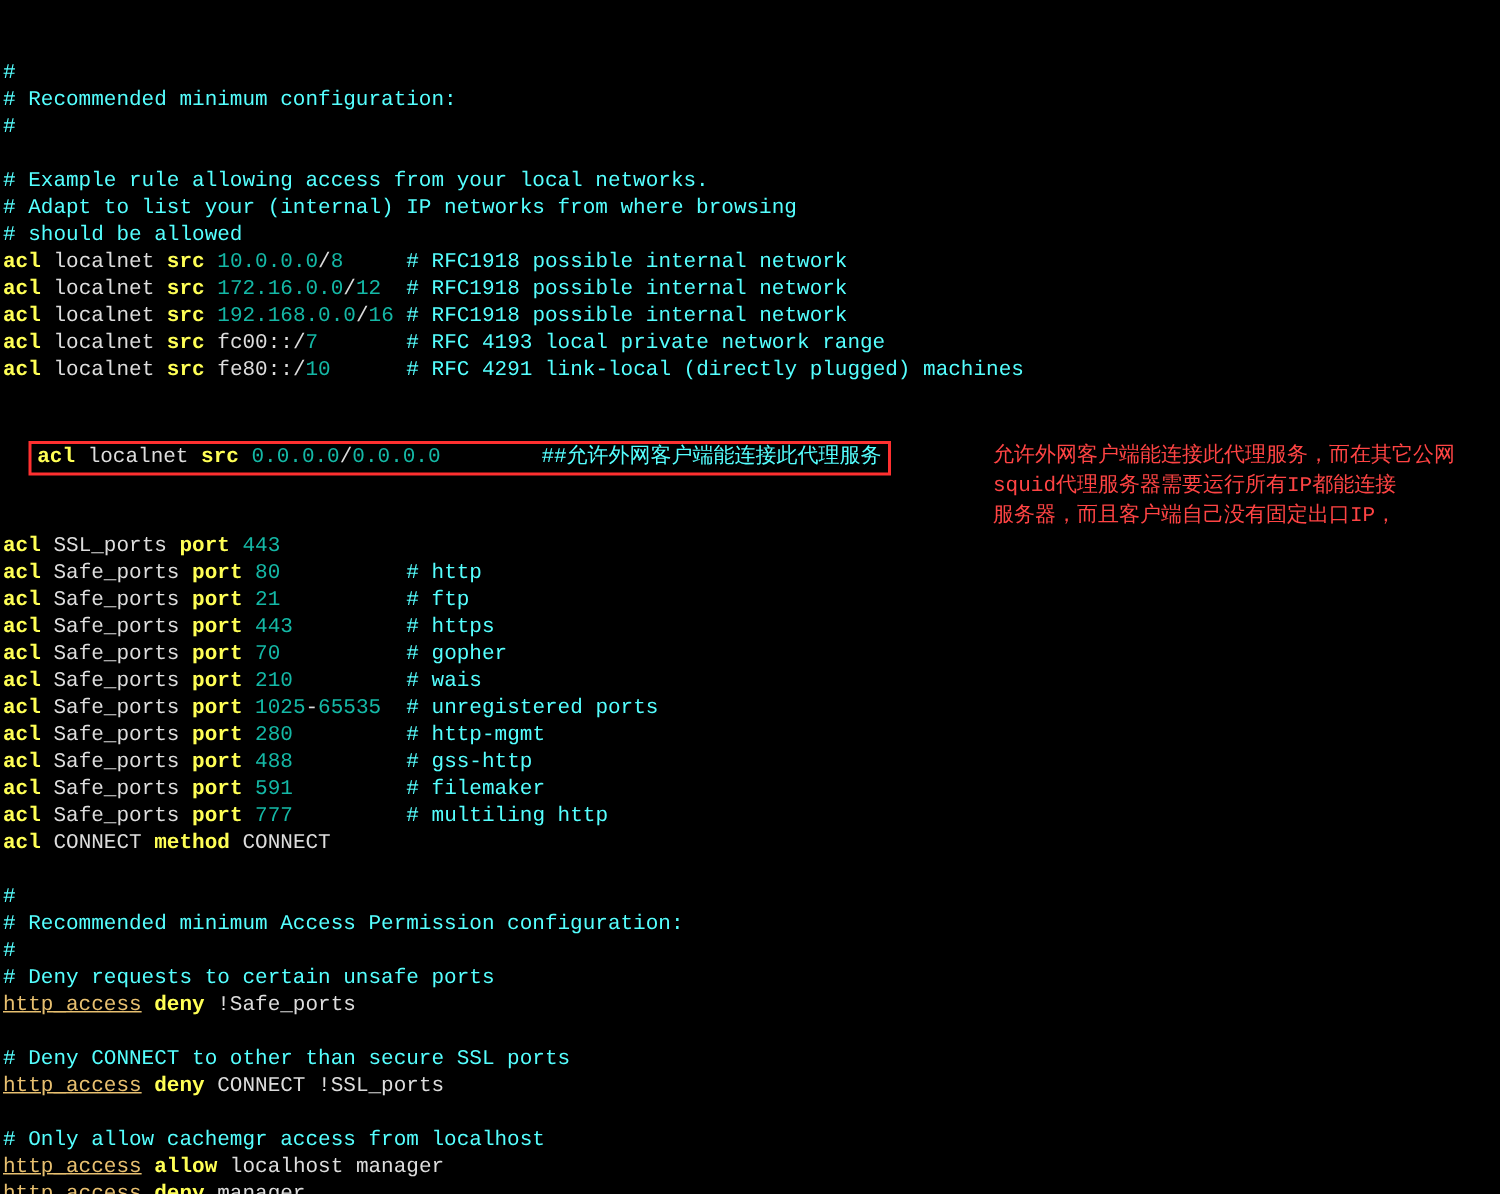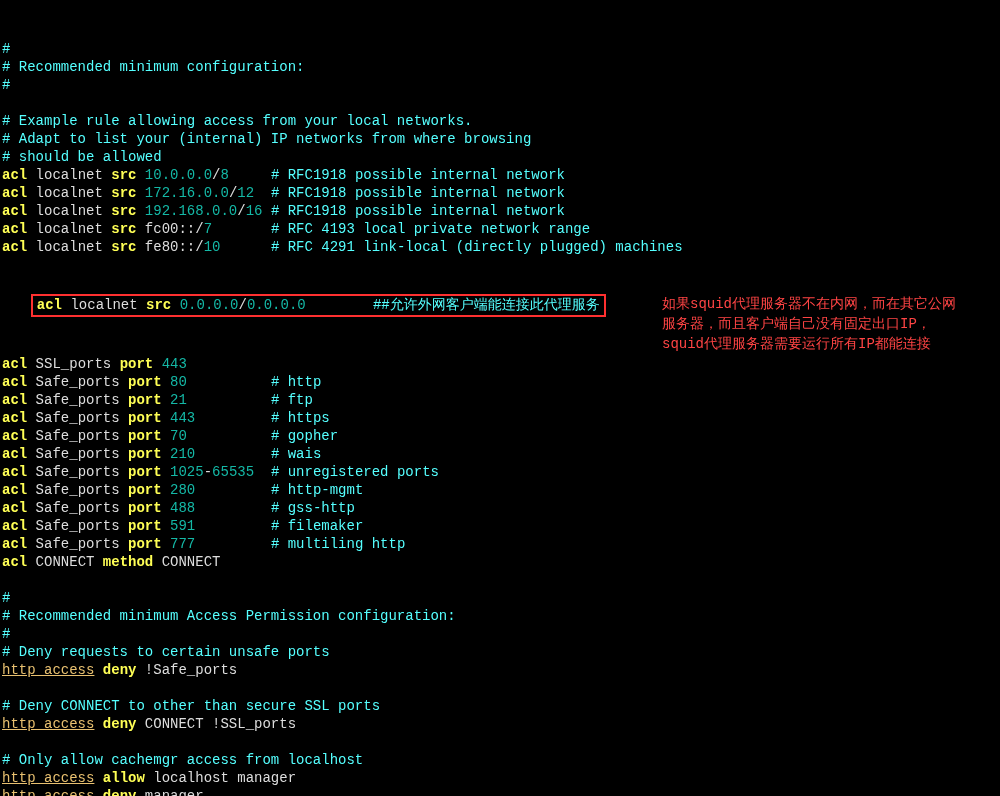--- a/index.html
+++ b/index.html
@@ -21,39 +21,39 @@
 .c-yellow  { color:#ffff55;font-weight:bold; }       
 .c-white   { color:#dddddd; }       
 .c-magenta { color:#14b8a6; }       
 .c-cfgkey  { color:#e8c070;text-decoration:underline; }       
 .c-red     { color:#ff4444; }       
 
 .hl-box {
   display:inline-block;
   border:2px solid #ff3030;
   padding:0 4px 1px 4px;
-  margin:2px 12px;
+  margin:2px 0;
 }
 .annotation {
   position:absolute;
   left:662px;
   top:294px;
   line-height:20px;
 }
 .wrap { position:relative; }
 </style>
 </head>
 <body>
 <div class="wrap">
 
 <div class="editor">
   <div id="block-a"><div><span class="c-cyan">#</span></div><div><span class="c-cyan"># Recommended minimum configuration:</span></div><div><span class="c-cyan">#</span></div><div>&nbsp;</div><div><span class="c-cyan"># Example rule allowing access from your local networks.</span></div><div><span class="c-cyan"># Adapt to list your (internal) IP networks from where browsing</span></div><div><span class="c-cyan"># should be allowed</span></div><div><span class="c-yellow">acl</span><span class="c-white"> localnet </span><span class="c-yellow">src</span><span class="c-white"> </span><span class="c-magenta">10.0.0.0</span><span class="c-white">/</span><span class="c-magenta">8</span><span class="c-white">     </span><span class="c-cyan"># RFC1918 possible internal network</span></div><div><span class="c-yellow">acl</span><span class="c-white"> localnet </span><span class="c-yellow">src</span><span class="c-white"> </span><span class="c-magenta">172.16.0.0</span><span class="c-white">/</span><span class="c-magenta">12</span><span class="c-white">  </span><span class="c-cyan"># RFC1918 possible internal network</span></div><div><span class="c-yellow">acl</span><span class="c-white"> localnet </span><span class="c-yellow">src</span><span class="c-white"> </span><span class="c-magenta">192.168.0.0</span><span class="c-white">/</span><span class="c-magenta">16</span><span class="c-white"> </span><span class="c-cyan"># RFC1918 possible internal network</span></div><div><span class="c-yellow">acl</span><span class="c-white"> localnet </span><span class="c-yellow">src</span><span class="c-white"> fc00::/</span><span class="c-magenta">7</span><span class="c-white">       </span><span class="c-cyan"># RFC 4193 local private network range</span></div><div><span class="c-yellow">acl</span><span class="c-white"> localnet </span><span class="c-yellow">src</span><span class="c-white"> fe80::/</span><span class="c-magenta">10</span><span class="c-white">      </span><span class="c-cyan"># RFC 4291 link-local (directly plugged) machines</span></div><div>&nbsp;</div></div>
   <div class="hl-box" id="hl"><span class="c-yellow">acl</span><span class="c-white"> localnet </span><span class="c-yellow">src</span><span class="c-white"> </span><span class="c-magenta">0.0.0.0</span><span class="c-white">/</span><span class="c-magenta">0.0.0.0</span><span class="c-white">        </span><span class="c-cyan">##允许外网客户端能连接此代理服务</span></div>
   <div id="block-b"><div>&nbsp;</div><div><span class="c-yellow">acl</span><span class="c-white"> SSL_ports </span><span class="c-yellow">port</span><span class="c-white"> </span><span class="c-magenta">443</span></div><div><span class="c-yellow">acl</span><span class="c-white"> Safe_ports </span><span class="c-yellow">port</span><span class="c-white"> </span><span class="c-magenta">80</span><span class="c-white">          </span><span class="c-cyan"># http</span></div><div><span class="c-yellow">acl</span><span class="c-white"> Safe_ports </span><span class="c-yellow">port</span><span class="c-white"> </span><span class="c-magenta">21</span><span class="c-white">          </span><span class="c-cyan"># ftp</span></div><div><span class="c-yellow">acl</span><span class="c-white"> Safe_ports </span><span class="c-yellow">port</span><span class="c-white"> </span><span class="c-magenta">443</span><span class="c-white">         </span><span class="c-cyan"># https</span></div><div><span class="c-yellow">acl</span><span class="c-white"> Safe_ports </span><span class="c-yellow">port</span><span class="c-white"> </span><span class="c-magenta">70</span><span class="c-white">          </span><span class="c-cyan"># gopher</span></div><div><span class="c-yellow">acl</span><span class="c-white"> Safe_ports </span><span class="c-yellow">port</span><span class="c-white"> </span><span class="c-magenta">210</span><span class="c-white">         </span><span class="c-cyan"># wais</span></div><div><span class="c-yellow">acl</span><span class="c-white"> Safe_ports </span><span class="c-yellow">port</span><span class="c-white"> </span><span class="c-magenta">1025</span><span class="c-white">-</span><span class="c-magenta">65535</span><span class="c-white">  </span><span class="c-cyan"># unregistered ports</span></div><div><span class="c-yellow">acl</span><span class="c-white"> Safe_ports </span><span class="c-yellow">port</span><span class="c-white"> </span><span class="c-magenta">280</span><span class="c-white">         </span><span class="c-cyan"># http-mgmt</span></div><div><span class="c-yellow">acl</span><span class="c-white"> Safe_ports </span><span class="c-yellow">port</span><span class="c-white"> </span><span class="c-magenta">488</span><span class="c-white">         </span><span class="c-cyan"># gss-http</span></div><div><span class="c-yellow">acl</span><span class="c-white"> Safe_ports </span><span class="c-yellow">port</span><span class="c-white"> </span><span class="c-magenta">591</span><span class="c-white">         </span><span class="c-cyan"># filemaker</span></div><div><span class="c-yellow">acl</span><span class="c-white"> Safe_ports </span><span class="c-yellow">port</span><span class="c-white"> </span><span class="c-magenta">777</span><span class="c-white">         </span><span class="c-cyan"># multiling http</span></div><div><span class="c-yellow">acl</span><span class="c-white"> CONNECT </span><span class="c-yellow">method</span><span class="c-white"> CONNECT</span></div><div>&nbsp;</div><div><span class="c-cyan">#</span></div><div><span class="c-cyan"># Recommended minimum Access Permission configuration:</span></div><div><span class="c-cyan">#</span></div><div><span class="c-cyan"># Deny requests to certain unsafe ports</span></div><div><span class="c-cfgkey">http_access</span><span class="c-white"> </span><span class="c-yellow">deny</span><span class="c-white"> !Safe_ports</span></div><div>&nbsp;</div><div><span class="c-cyan"># Deny CONNECT to other than secure SSL ports</span></div><div><span class="c-cfgkey">http_access</span><span class="c-white"> </span><span class="c-yellow">deny</span><span class="c-white"> CONNECT !SSL_ports</span></div><div>&nbsp;</div><div><span class="c-cyan"># Only allow cachemgr access from localhost</span></div><div><span class="c-cfgkey">http_access</span><span class="c-white"> </span><span class="c-yellow">allow</span><span class="c-white"> localhost manager</span></div><div><span class="c-cfgkey">http_access</span><span class="c-white"> </span><span class="c-yellow">deny</span><span class="c-white"> manager</span></div></div>
 </div>
 
 <div class="annotation c-red">
-  <div>如果squid代理服务器不在内网，而在其它公网</div>
+  <div>允许外网客户端能连接此代理服务，而在其它公网</div>
+  <div>squid代理服务器需要运行所有IP都能连接</div>
   <div>服务器，而且客户端自己没有固定出口IP，</div>
-  <div>squid代理服务器需要运行所有IP都能连接</div>
 </div>
 
 </div>
 
 </body></html>

